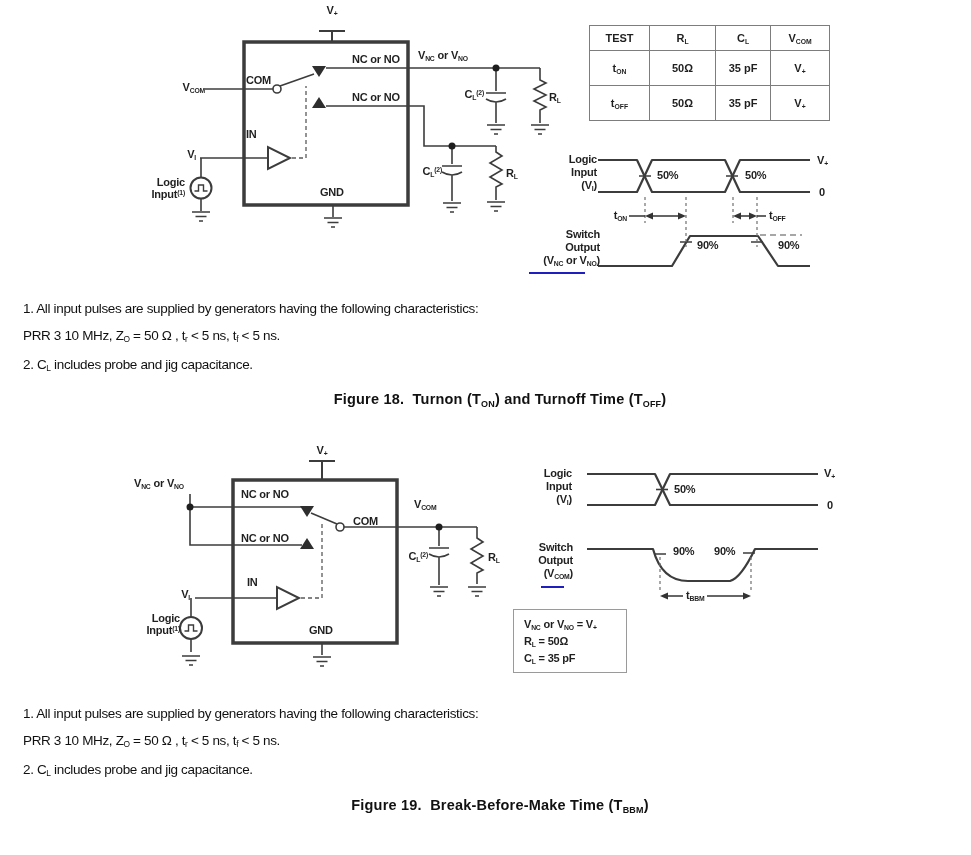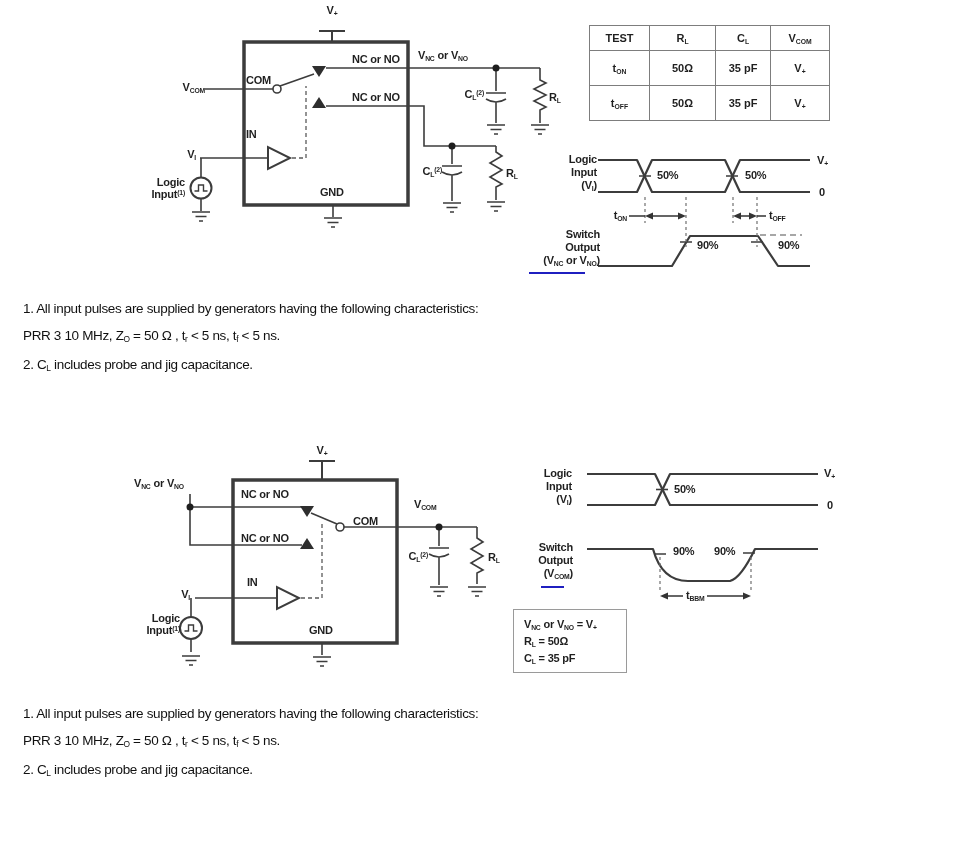--- a/index.html
+++ b/index.html
@@ -223,20 +223,21 @@
   <div class="lbl ra" style="left:490px;top:228px;width:110px;">Switch</div>
   <div class="lbl ra" style="left:490px;top:241px;width:110px;">Output</div>
   <div class="lbl ra" style="left:490px;top:254px;width:110px;">(V<sub>NC</sub> or V<sub>NO</sub>)</div>
   <div class="blueline" style="left:529px;top:272px;width:56px;"></div>
   <div class="lbl" style="left:697px;top:239px;">90%</div>
   <div class="lbl" style="left:778px;top:239px;">90%</div>
 
   <div class="note" style="left:23px;top:301px;">1. All input pulses are supplied by generators having the following characteristics:</div>
   <div class="note" style="left:23px;top:328px;">PRR 3 10 MHz, Z<sub>O</sub> = 50 Ω , t<sub>r</sub> &lt; 5 ns, t<sub>f</sub> &lt; 5 ns.</div>
   <div class="note" style="left:23px;top:357px;">2. C<sub>L</sub> includes probe and jig capacitance.</div>
+  <div class="caption" style="top:391px;">Figure 18.  Turnon (T<sub>ON</sub>) and Turnoff Time (T<sub>OFF</sub>)</div>
 
   <div class="lbl ctr" style="left:295px;top:444px;width:54px;">V<sub>+</sub></div>
   <div class="lbl" style="left:134px;top:477px;">V<sub>NC</sub> or V<sub>NO</sub></div>
   <div class="lbl" style="left:241px;top:488px;">NC or NO</div>
   <div class="lbl" style="left:241px;top:532px;">NC or NO</div>
   <div class="lbl" style="left:353px;top:515px;">COM</div>
   <div class="lbl" style="left:414px;top:498px;">V<sub>COM</sub></div>
   <div class="lbl ra" style="left:368px;top:550px;width:60px;">C<sub>L</sub><sup>(2)</sup></div>
   <div class="lbl" style="left:488px;top:551px;">R<sub>L</sub></div>
   <div class="lbl" style="left:247px;top:576px;">IN</div>
@@ -261,14 +262,15 @@
 
   <div class="condbox">
     <div>V<sub>NC</sub> or V<sub>NO</sub> = V<sub>+</sub></div>
     <div>R<sub>L</sub> = 50Ω</div>
     <div>C<sub>L</sub> = 35 pF</div>
   </div>
 
   <div class="note" style="left:23px;top:706px;">1. All input pulses are supplied by generators having the following characteristics:</div>
   <div class="note" style="left:23px;top:733px;">PRR 3 10 MHz, Z<sub>O</sub> = 50 Ω , t<sub>r</sub> &lt; 5 ns, t<sub>f</sub> &lt; 5 ns.</div>
   <div class="note" style="left:23px;top:762px;">2. C<sub>L</sub> includes probe and jig capacitance.</div>
+  <div class="caption" style="top:797px;">Figure 19.  Break-Before-Make Time (T<sub>BBM</sub>)</div>
 
 </div>
 
 </body></html>

